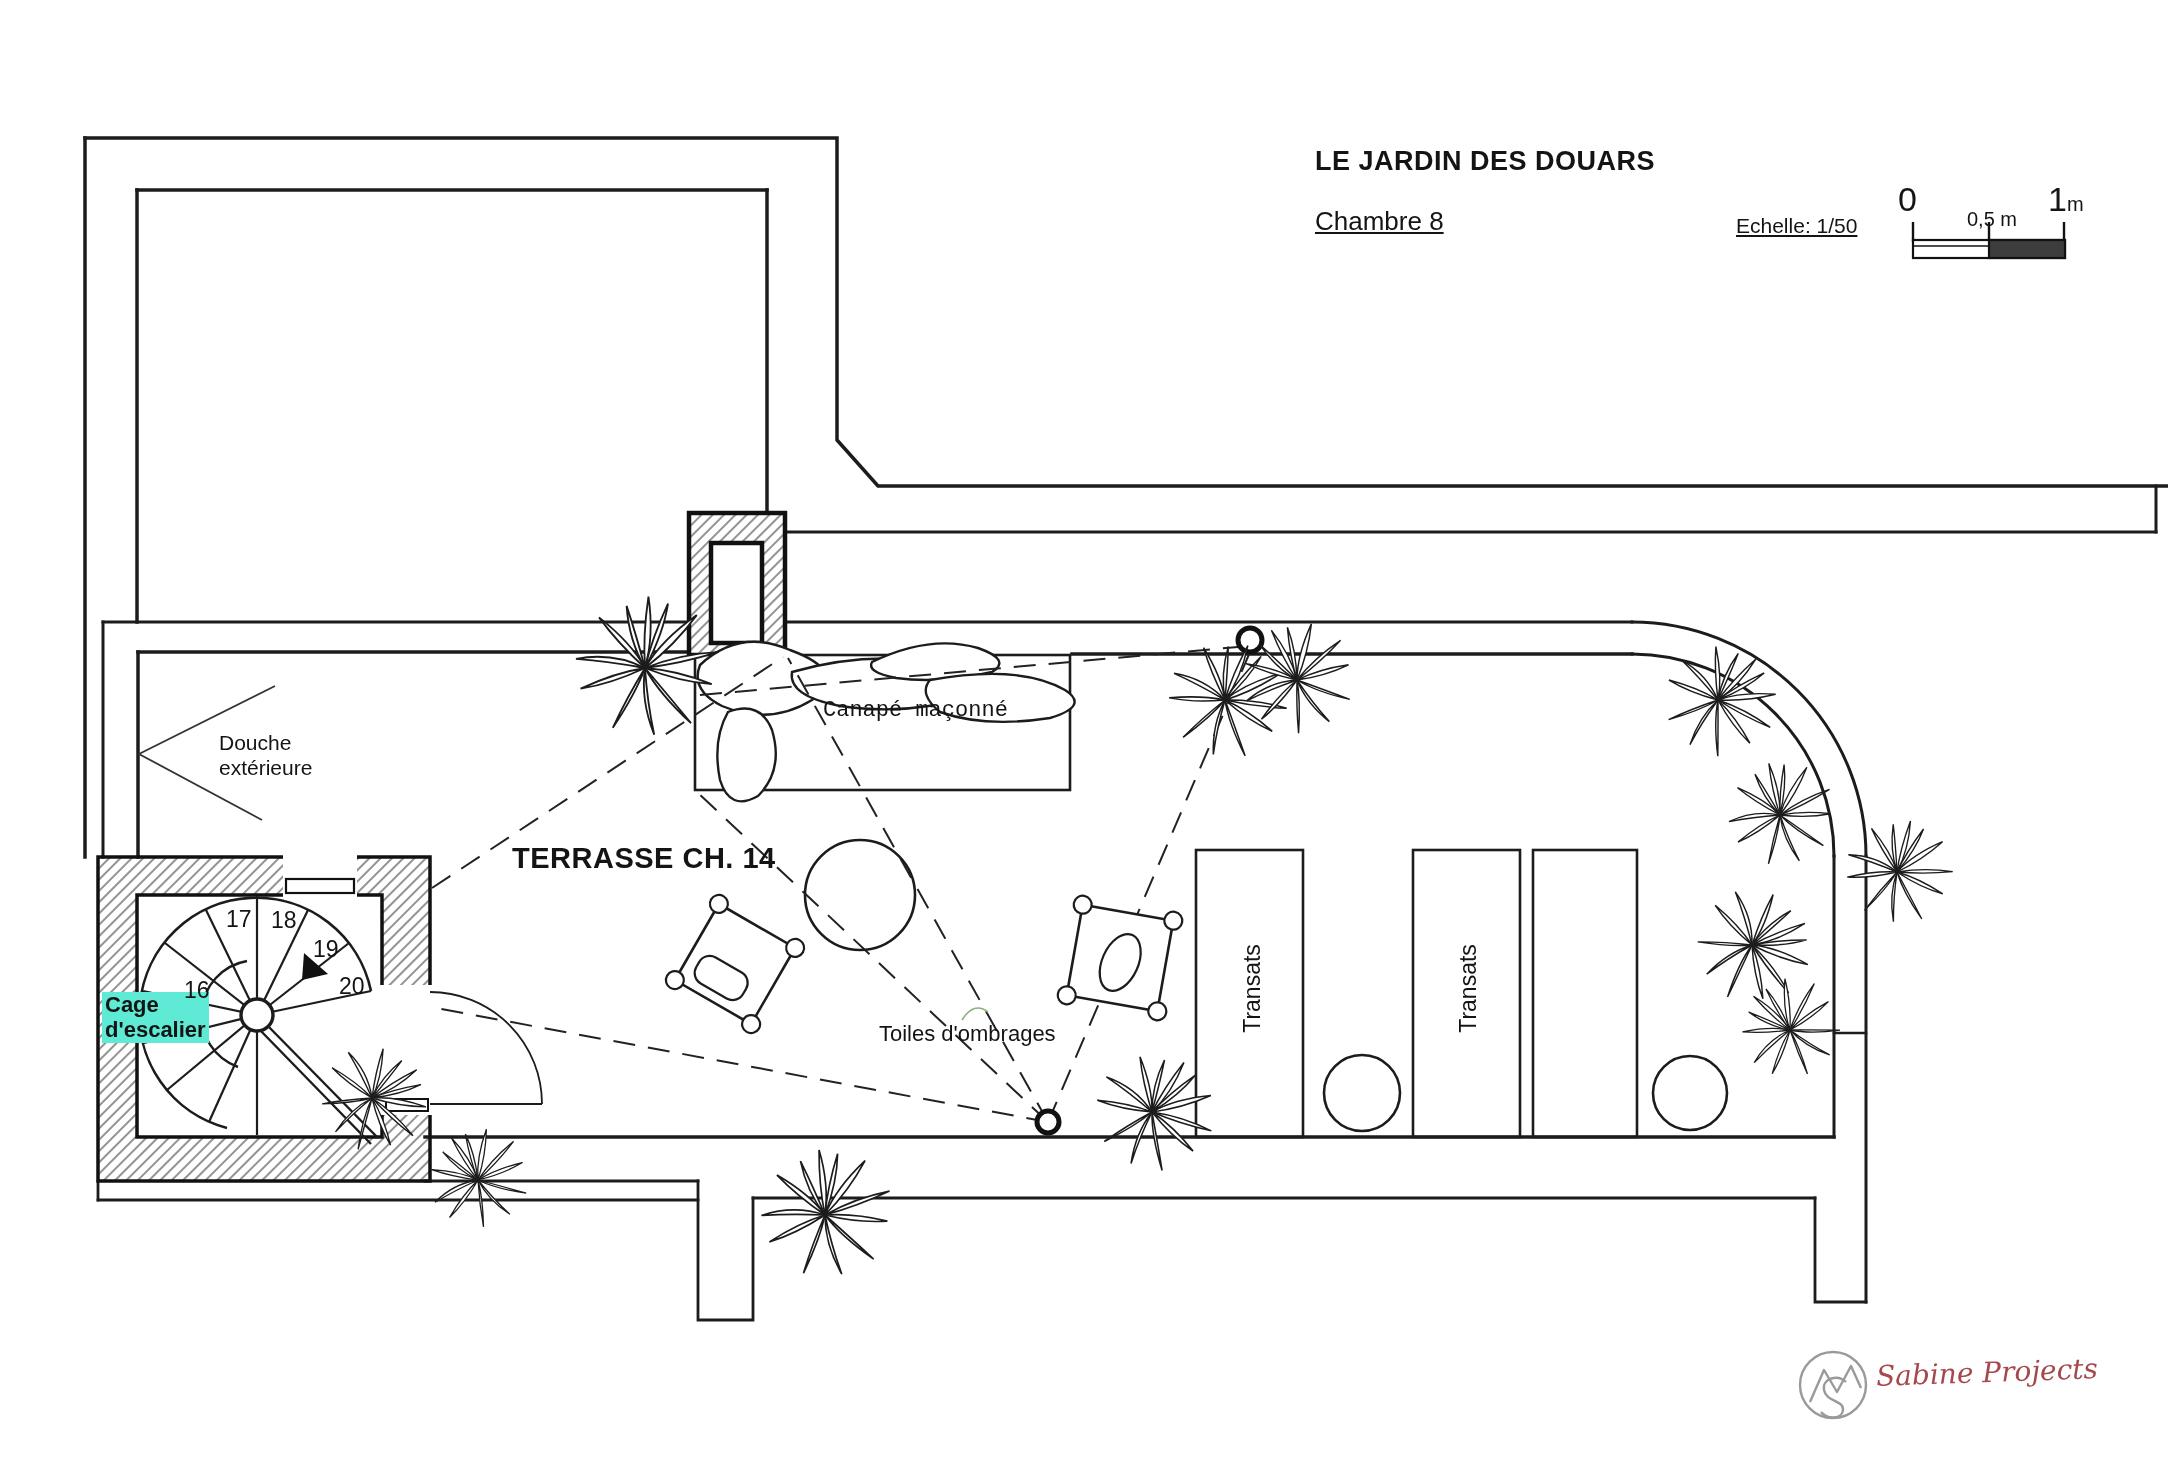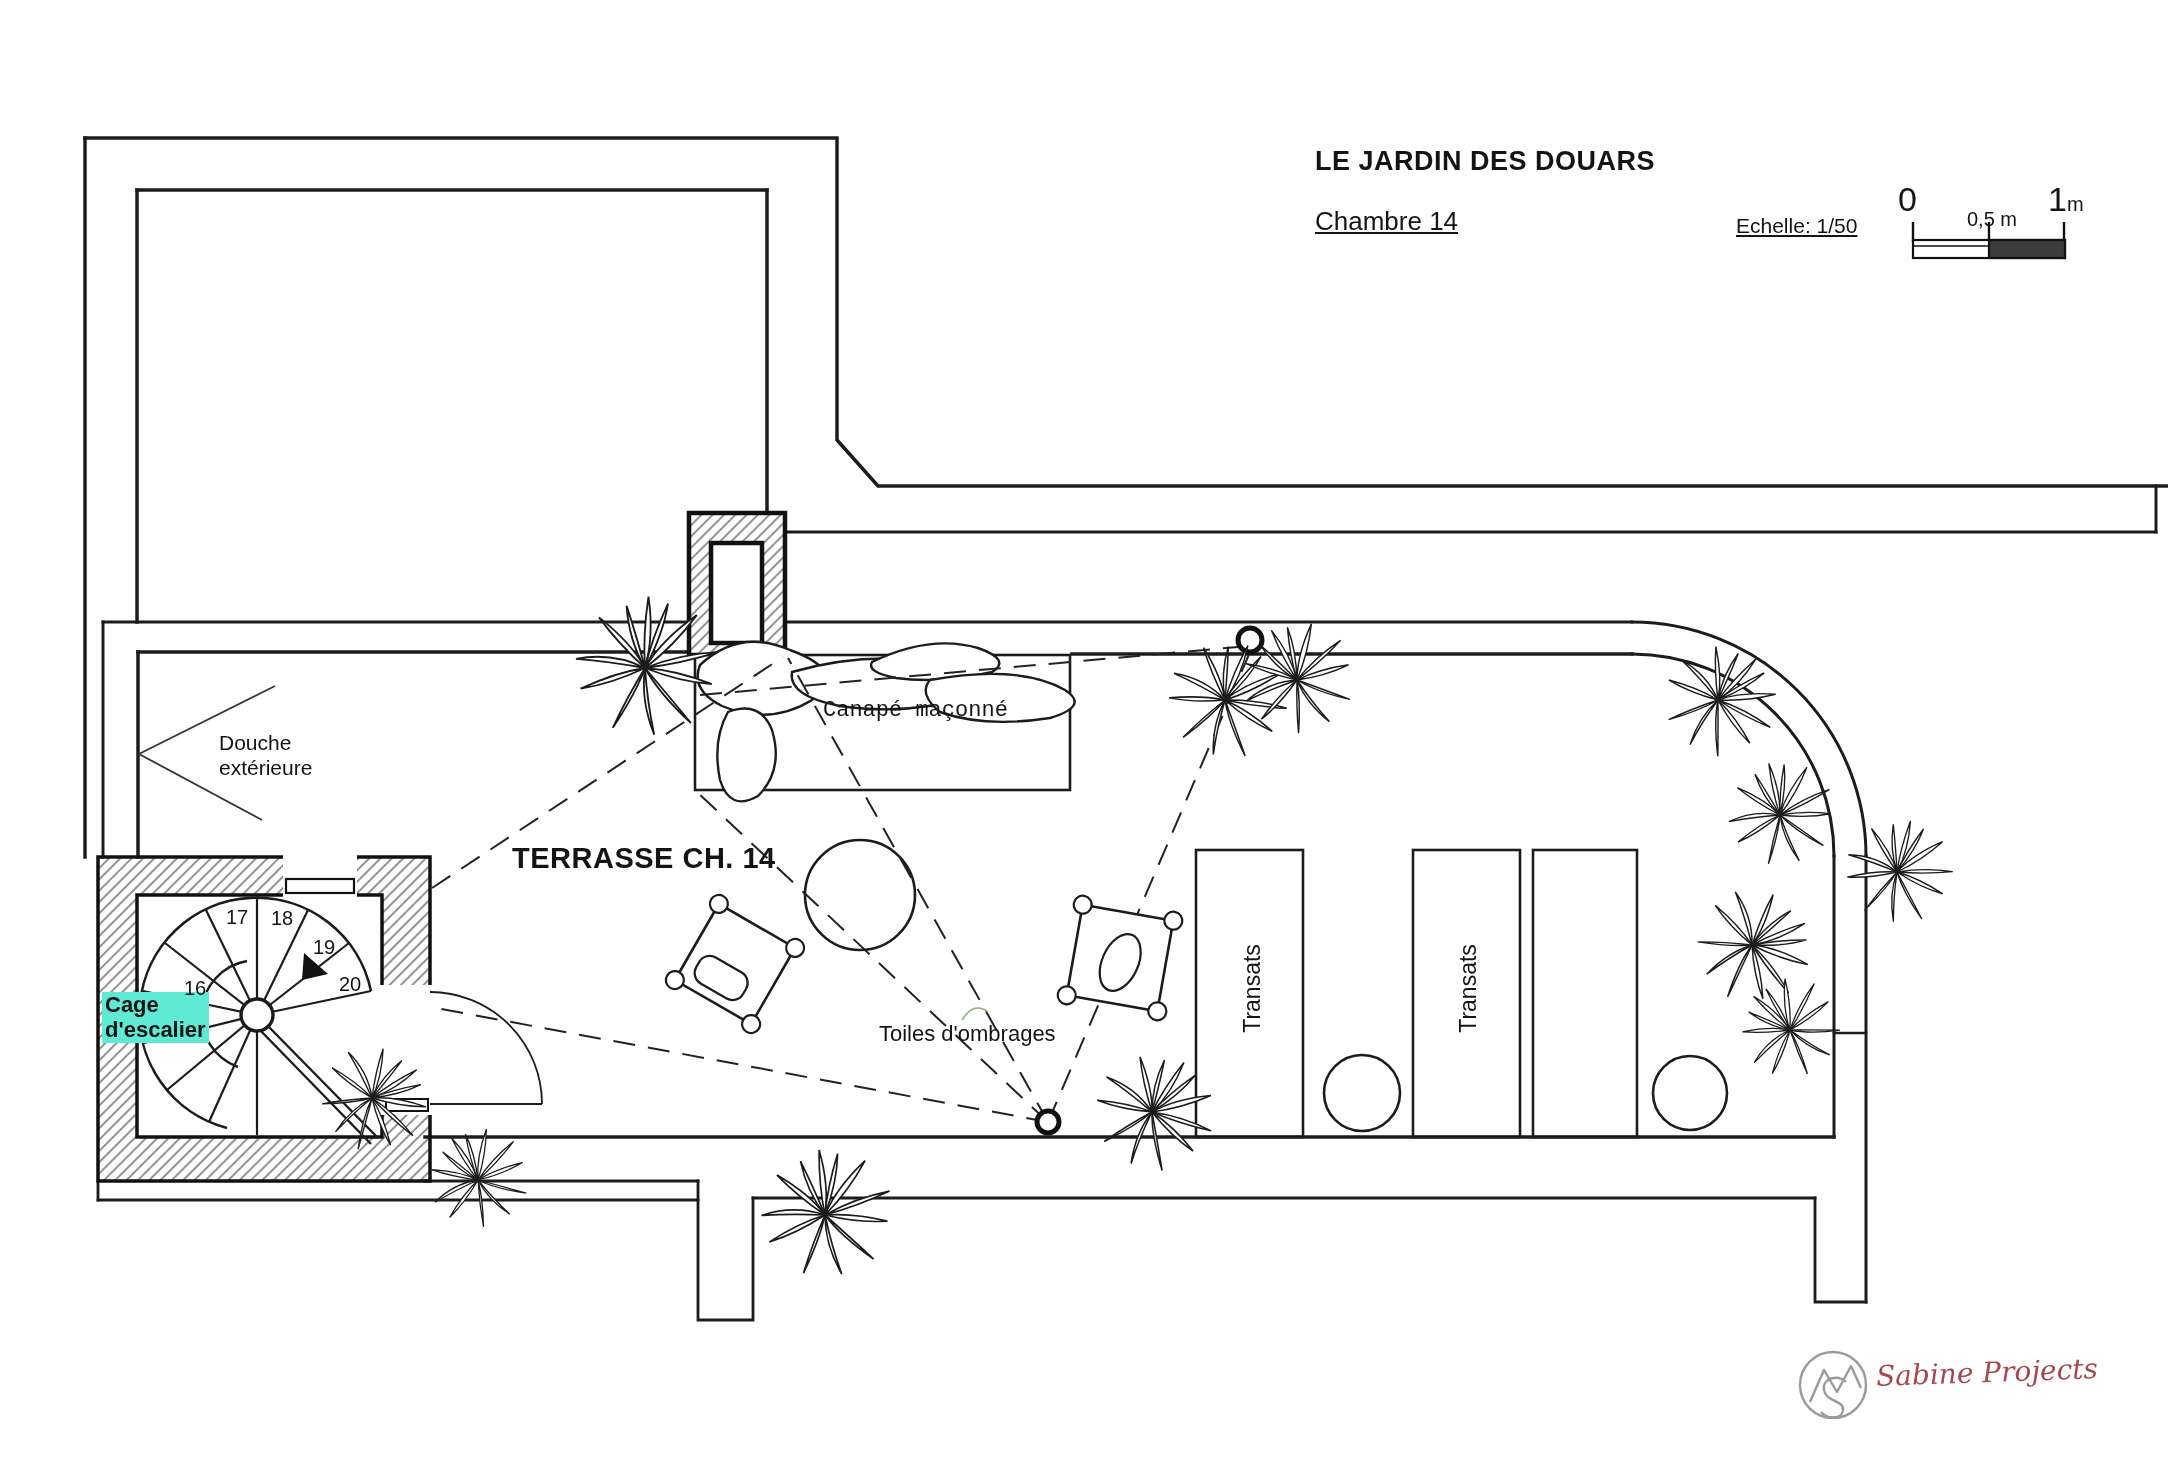--- a/index.html
+++ b/index.html
@@ -11,21 +11,21 @@
   .u{text-decoration:underline;}
   .title{font-size:27px;letter-spacing:.5px;}
   .sub{font-size:26px;}
   .ech{font-size:21px;}
   .big-num{font-size:34px;}
   .small-num{font-size:20px;}
   .room{font-size:29px;letter-spacing:.5px;}
   .note{font-size:22px;}
   .note21{font-size:21px;}
   .cage{font-size:22px;font-weight:bold;line-height:1.12;background:#5eead4;padding:1px 3px;}
-  .stairnum{font-size:20px;}
+  .stairnum{font-size:23px;}
   .vert{transform:rotate(-90deg);transform-origin:center center;width:160px;text-align:center;font-size:23px;}
   .logo-script{font-family:"DejaVu Serif",serif;font-style:italic;font-size:28px;color:#a5494d;transform:rotate(-2deg);}
   .unit{font-size:20px;}
 </style>
 </head>
 <body>
 
 <div id="page">
 
 <svg id="plan-svg" width="2168" height="1468" viewBox="0 0 2168 1468">
@@ -206,21 +206,21 @@
   </g>
 
   <g stroke="#9a9a9a" fill="none">
     <circle cx="1833" cy="1385" r="33" stroke-width="2.4"></circle>
     <path d="M1810,1402 L1824,1370 L1837,1392 L1851,1366 L1861,1388" stroke-width="2.4" stroke-linejoin="round"></path>
     <path d="M1846,1382 C1838,1374 1822,1378 1824,1390 C1826,1402 1844,1400 1843,1410 C1842,1419 1828,1420 1821,1412" stroke-width="2.4"></path>
   </g>
 </svg>
 
   <div class="lbl title b" style="left:1315px;top:146px;">LE JARDIN DES DOUARS</div>
-  <div class="lbl sub u" style="left:1315px;top:206px;">Chambre 14</div>
+  <div class="lbl sub u" style="left:1315px;top:206px;">Chambre 8</div>
   <div class="lbl ech u" style="left:1736px;top:214px;">Echelle: 1/50</div>
 
   <div class="lbl big-num" style="left:1898px;top:180px;">0</div>
   <div class="lbl small-num" style="left:1952px;top:208px;width:80px;text-align:center;">0,5 m</div>
   <div class="lbl" style="left:2048px;top:180px;"><span class="big-num">1</span><span class="unit">m</span></div>
 
   <div class="lbl room b" style="left:512px;top:842px;">TERRASSE CH. 14</div>
   <div class="lbl note" style="left:823px;top:698px;font-family:Liberation Mono, monospace;">Canapé maçonné</div>
   <div class="lbl note21" style="left:219px;top:731px;">Douche</div>
   <div class="lbl note21" style="left:219px;top:756px;">extérieure</div>

